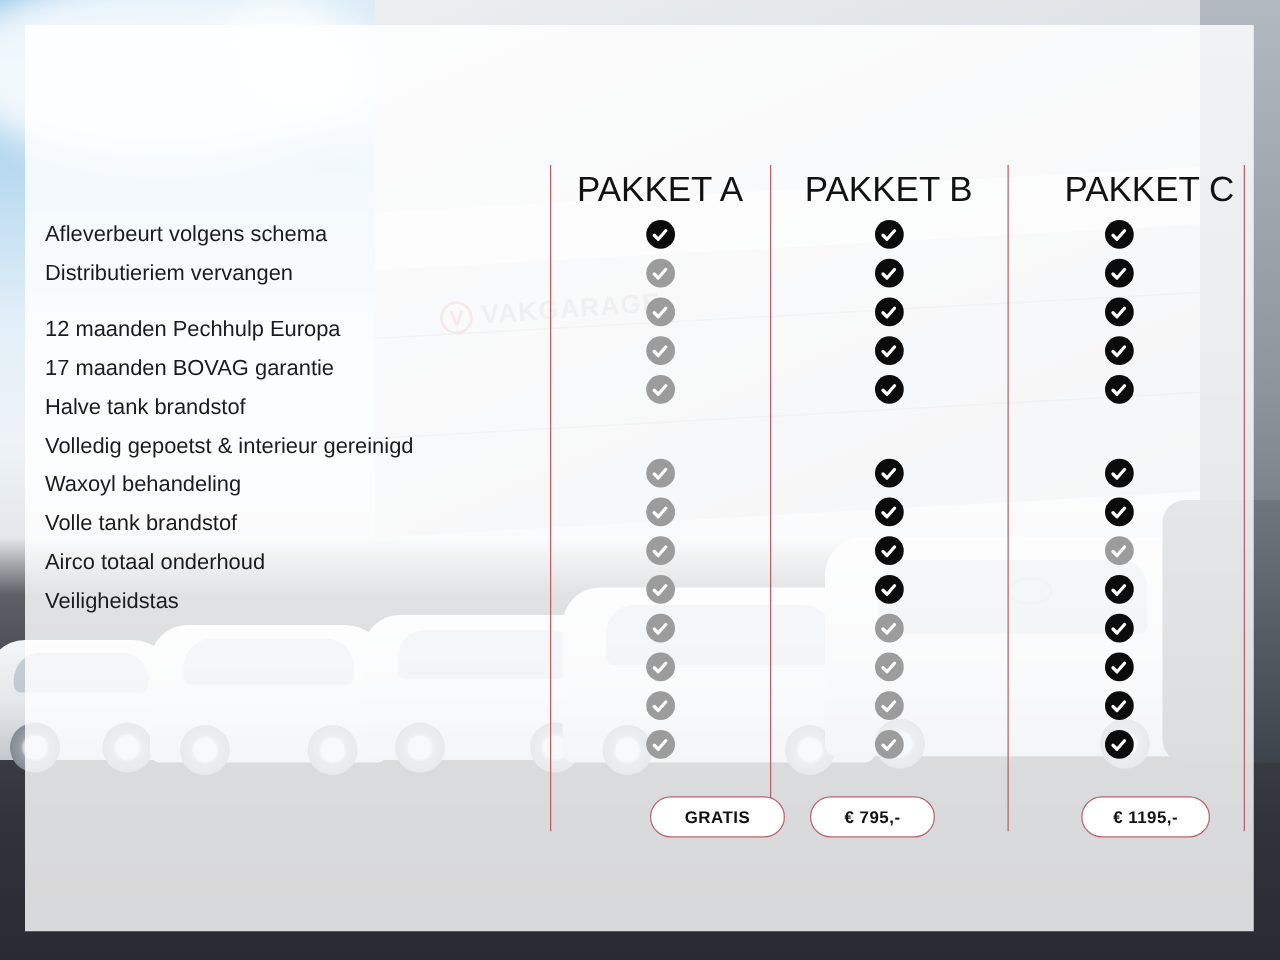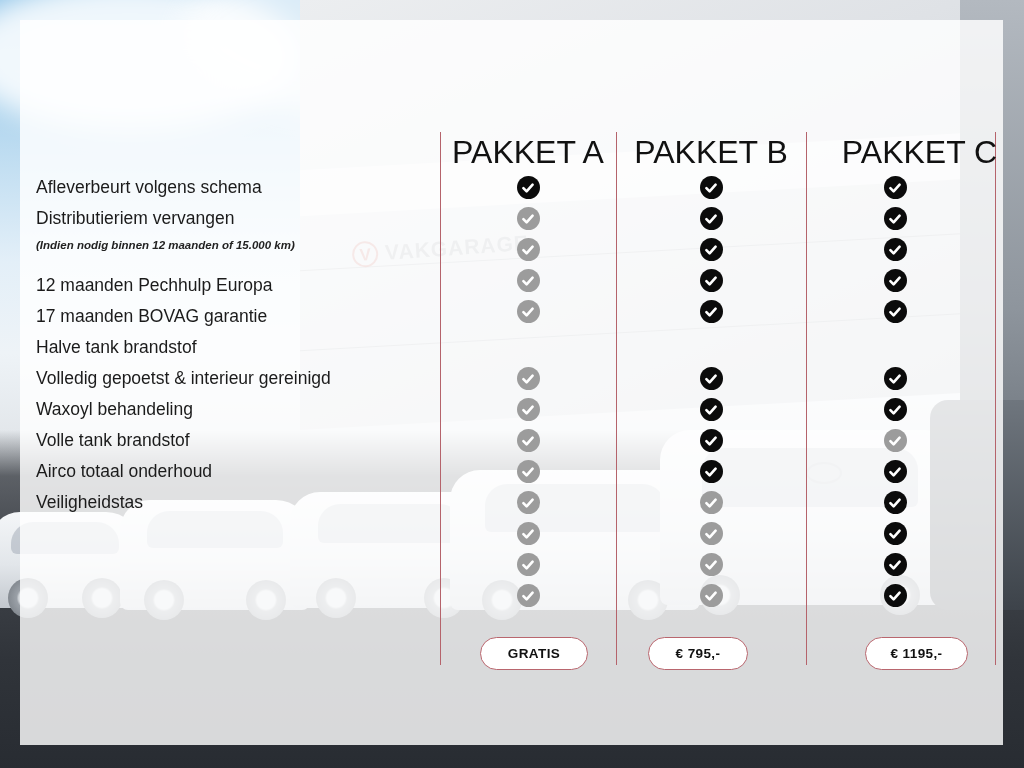--- a/index.html
+++ b/index.html
@@ -166,21 +166,21 @@
     height: 22px;
     display: flex;
     align-items: center;
   }
   .group-gap { height: 14px; }
 
   .pkg-header {
     position: absolute;
     top: 112px;
     height: 40px;
-    font-size: 32px;
+    font-size: 28px;
     color: #111;
     display: flex;
     align-items: center;
     justify-content: center;
     white-space: nowrap;
   }
 
   .check-column {
     position: absolute;
     top: 152px;
@@ -279,21 +279,20 @@
     <div class="col-divider" style="left:786px"></div>
     <div class="col-divider" style="left:975px"></div>
 
     <div class="pkg-header" style="left:420px; width:176px">PAKKET A</div>
     <div class="pkg-header" style="left:596px; width:190px">PAKKET B</div>
     <div class="pkg-header" style="left:805px; width:189px">PAKKET C</div>
 
     <div id="feature-list">
       <div class="feature-row">Afleverbeurt volgens schema</div>
       <div class="feature-row">Distributieriem vervangen</div>
-      <div class="feature-note">(Indien nodig binnen 12 maanden of 15.000 km)</div>
       <div class="group-gap"></div>
       <div class="feature-row">12 maanden Pechhulp Europa</div>
       <div class="feature-row">17 maanden BOVAG garantie</div>
       <div class="feature-row">Halve tank brandstof</div>
       <div class="feature-row">Volledig gepoetst &amp; interieur gereinigd</div>
       <div class="feature-row">Waxoyl behandeling</div>
       <div class="feature-row">Volle tank brandstof</div>
       <div class="feature-row">Airco totaal onderhoud</div>
       <div class="feature-row">Veiligheidstas</div>
     </div>
@@ -577,18 +576,18 @@
         </div>
         <div class="check-cell">
           <span class="mark on">
             <svg width="14" height="14" viewBox="0 0 14 14" aria-hidden="true">
               <path d="M2.4 7.2 L5.6 10.4 L11.6 3.6" fill="none" stroke="#ffffff" stroke-width="2.6" stroke-linecap="round" stroke-linejoin="round"></path>
             </svg>
           </span>
         </div>
       </div>
 
-    <div class="price-badge" style="left:460px; width:108px">GRATIS</div>
+    <div class="price-badge" style="left:500px; width:108px">GRATIS</div>
     <div class="price-badge" style="left:628px; width:100px">€ 795,-</div>
     <div class="price-badge" style="left:845px; width:103px">€ 1195,-</div>
 
   </div>
 </div>
 
 </body></html>

